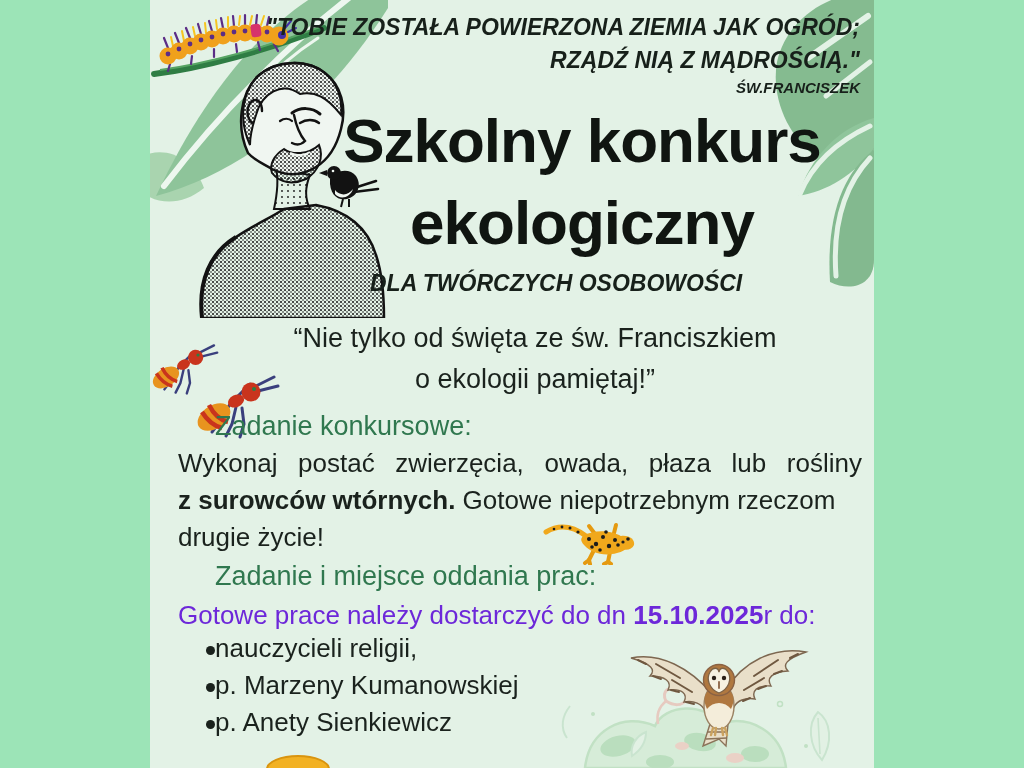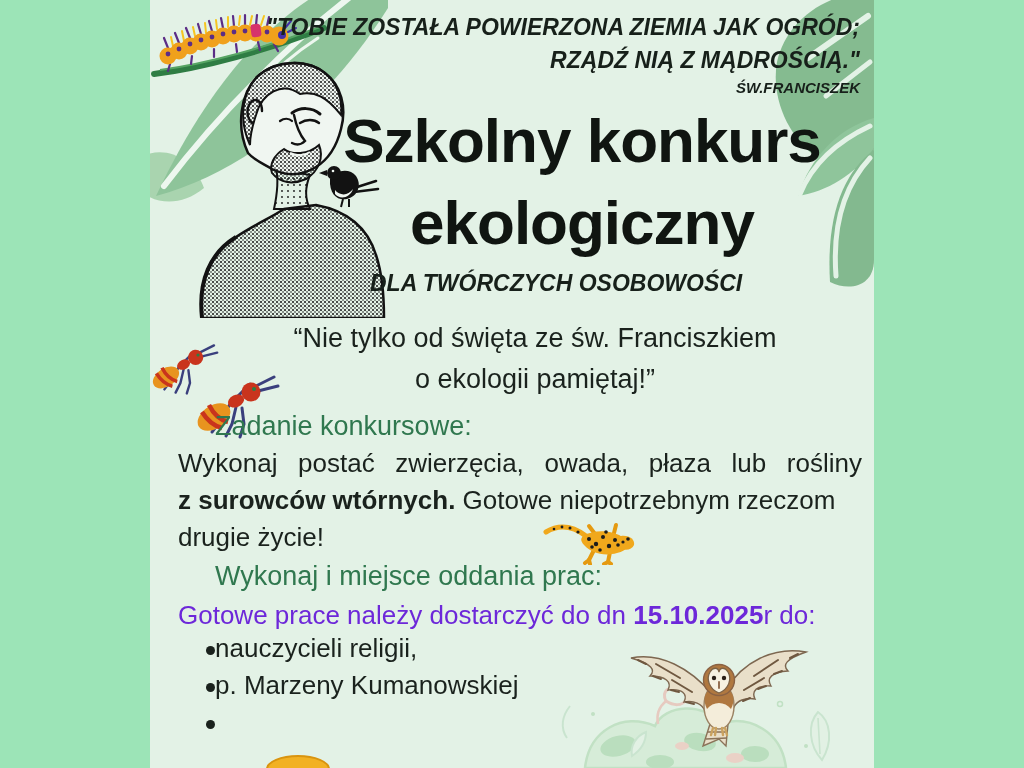--- a/index.html
+++ b/index.html
@@ -281,34 +281,35 @@
         <circle cx="63" cy="13" r="1.8"></circle>
         <circle cx="75" cy="26" r="1.8"></circle>
       <circle cx="80" cy="23" r="1.6"></circle>
         <circle cx="35" cy="13" r="1.6"></circle>
         <circle cx="27" cy="9" r="1.5"></circle>
       <circle cx="19" cy="8" r="1.4"></circle>
         <circle cx="11" cy="10" r="1.3"></circle>
     </g>
   </svg>
 
-  <div class="section-heading h-deadline">Wykonaj i miejsce oddania prac:</div>
+  <div class="section-heading h-deadline">Zadanie i miejsce oddania prac:</div>
   <div class="deadline-body"><span>Gotowe prace należy dostarczyć do dn </span><span class="bold">15.10.2025</span><span>r do:</span></div>
 
   <div class="recipients">
     <div class="recipient">
         <span class="dot"></span>
         <span>nauczycieli religii,</span>
       </div>
     <div class="recipient">
         <span class="dot"></span>
         <span>p. Marzeny Kumanowskiej</span>
       </div>
     <div class="recipient">
         <span class="dot"></span>
+        <span>p. Anety Sienkiewicz</span>
       </div>
   </div>
 
   <svg class="abs owl" width="185" height="108" viewBox="0 0 185 108">
 
     <path d="M86,52 C 64,26 34,10 5,16 C 26,22 30,28 24,34 C 40,34 46,40 42,48 C 56,46 62,52 58,60 C 68,58 76,62 79,69 C 82,60 84,55 86,52 Z" fill="#e9dfc9" stroke="#7d6750" stroke-width="1.4"></path>
     <g stroke="#6f5840" stroke-width="2" stroke-linecap="round">
       <path d="M12,18 L20,22"></path>
         <path d="M27,34 L35,37"></path>
         <path d="M45,48 L53,50"></path>

